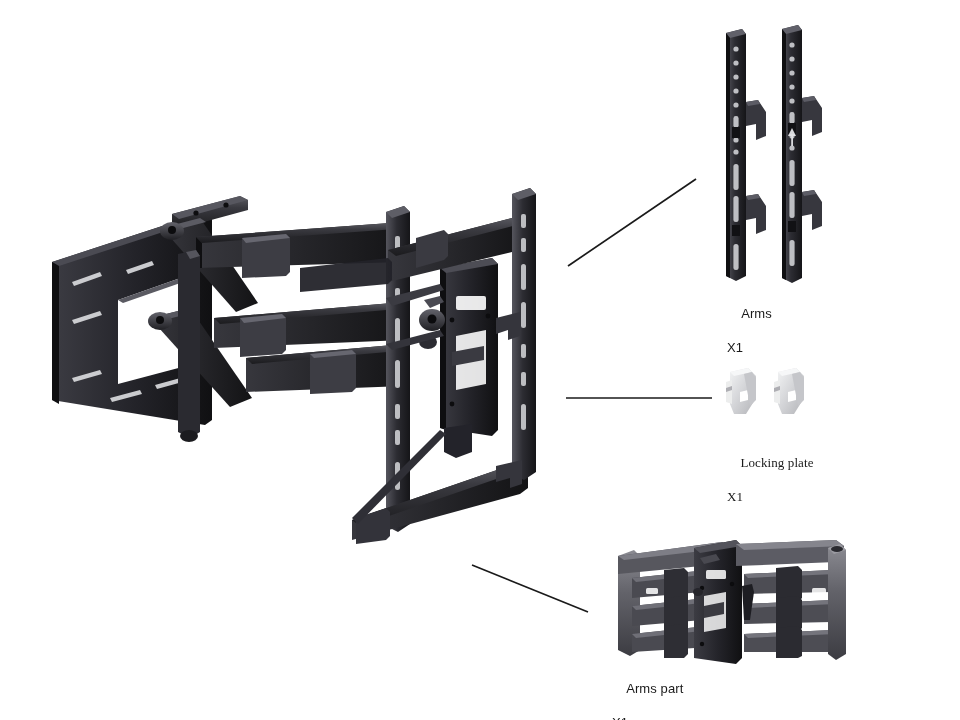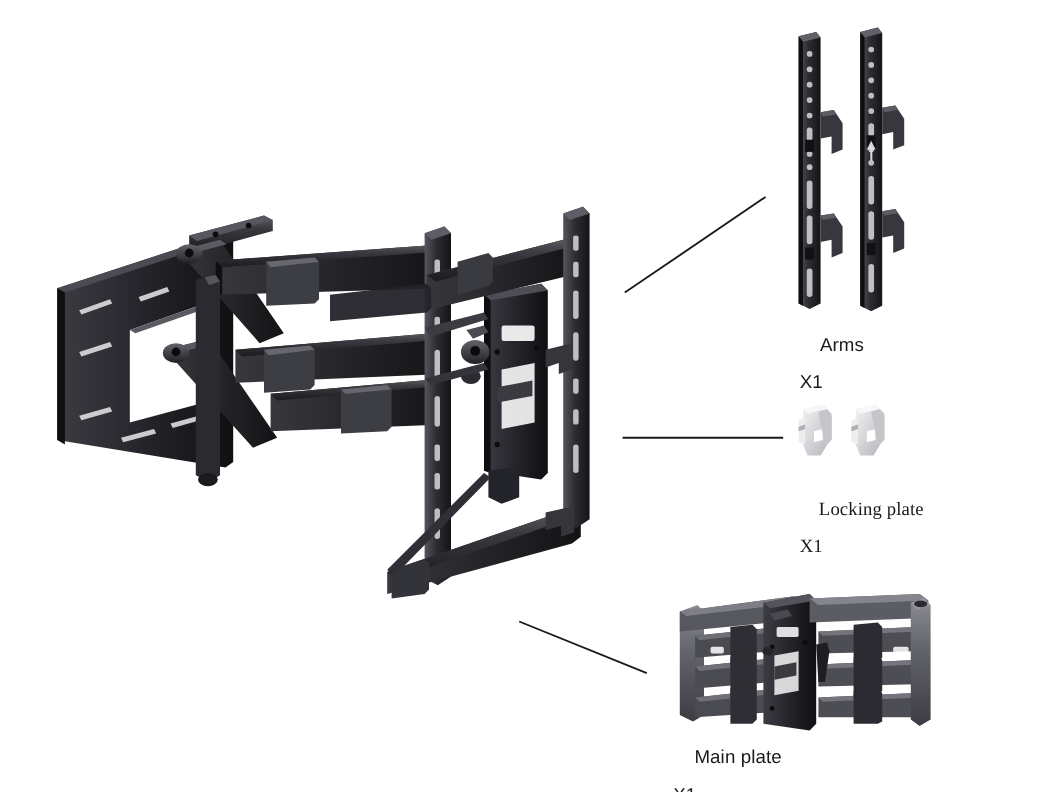--- a/index.html
+++ b/index.html
@@ -18,21 +18,21 @@
     background: #ffffff;
   }
   svg.layer {
     position: absolute;
     top: 0; left: 0;
     width: 960px; height: 720px;
   }
   .caption {
     position: absolute;
     font-family: "Liberation Sans", sans-serif;
-    font-size: 17px;
+    font-size: 13px;
     line-height: 17px;
     color: #1a1a1a;
     white-space: pre;
     letter-spacing: 0.1px;
   }
   .caption .qty { display: block; }
   #cap-arms   { left: 727px; top: 288px; }
   #cap-lock   { left: 727px; top: 437px; font-family: Liberation Serif, serif; }
   #cap-main   { left: 612px; top: 663px; }
 </style>
@@ -382,17 +382,17 @@
     <span>Arms</span>
     <span class="qty">X1</span>
   </div>
 
   <div class="caption" id="cap-lock">
     <span>Locking plate</span>
     <span class="qty">X1</span>
   </div>
 
   <div class="caption" id="cap-main">
-    <span>Main plate</span>
+    <span>Arms part</span>
     <span class="qty">X1</span>
   </div>
 
 </div>
 
 </body></html>

